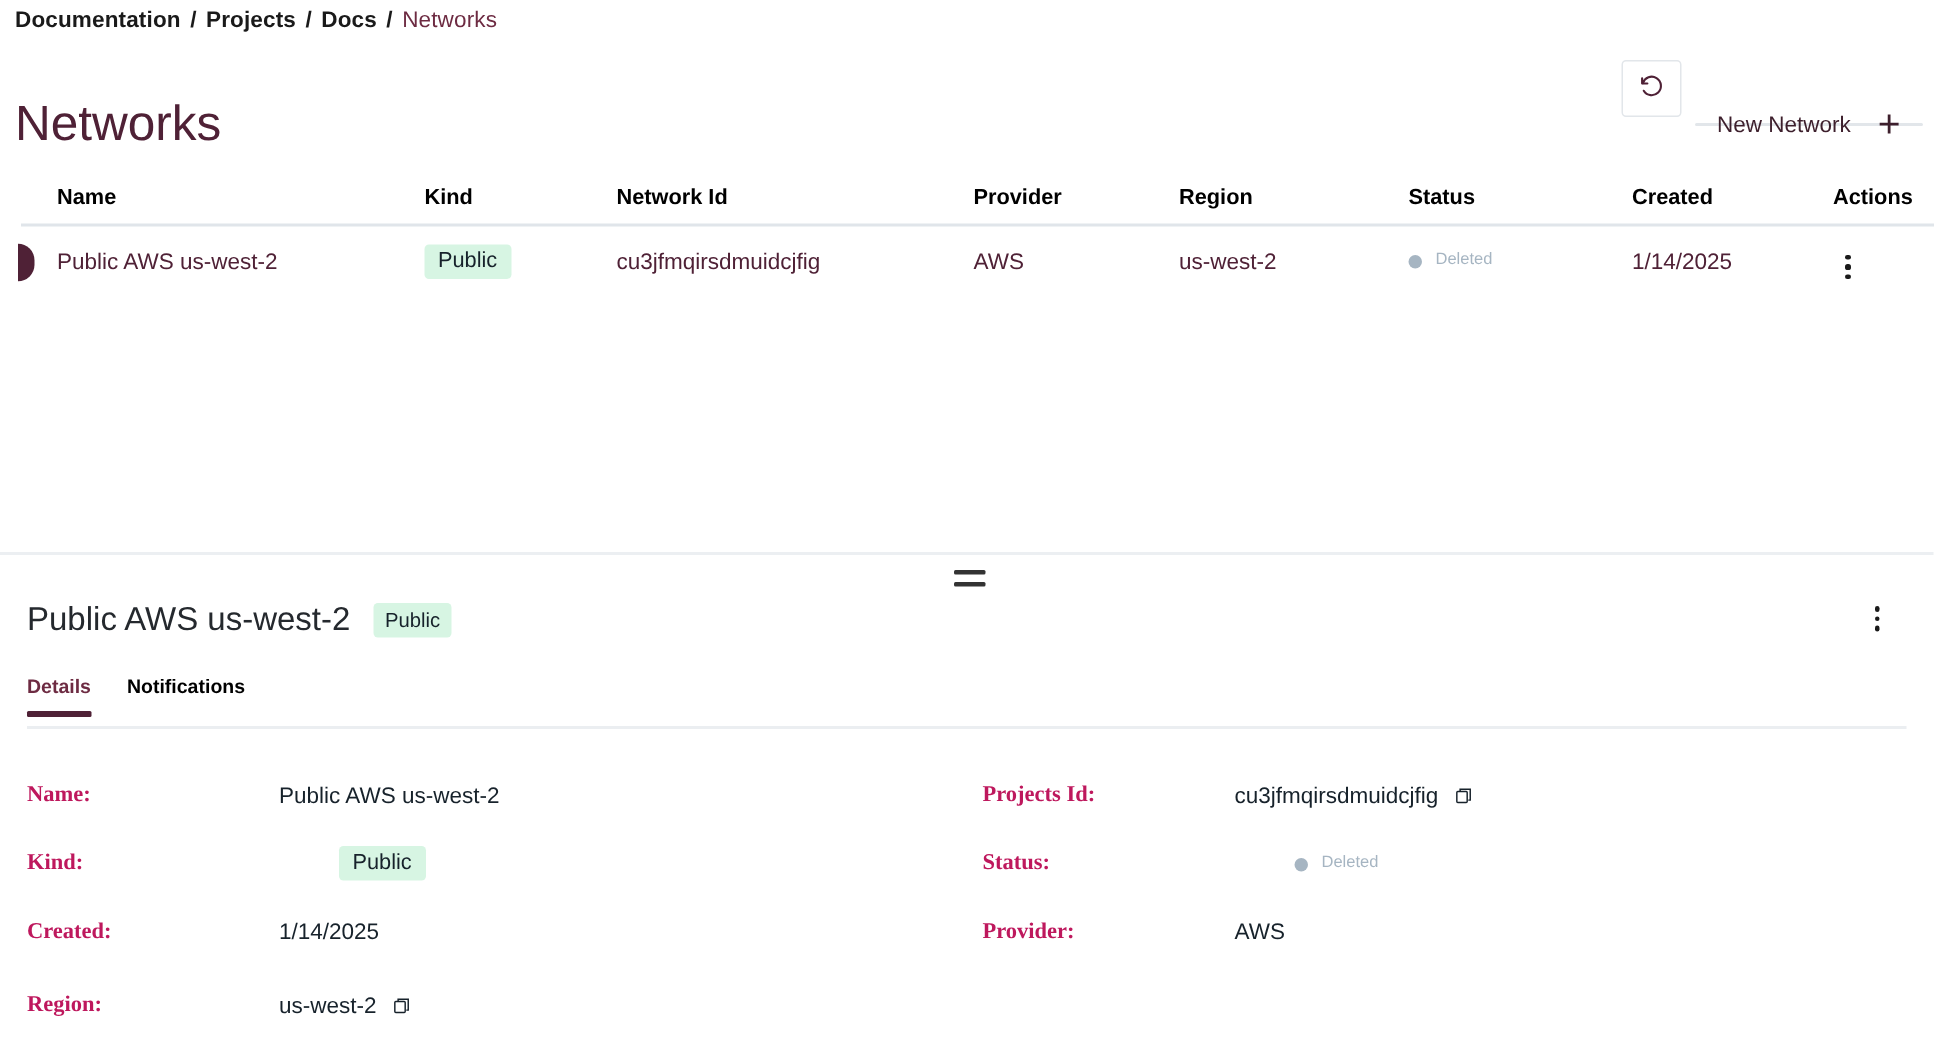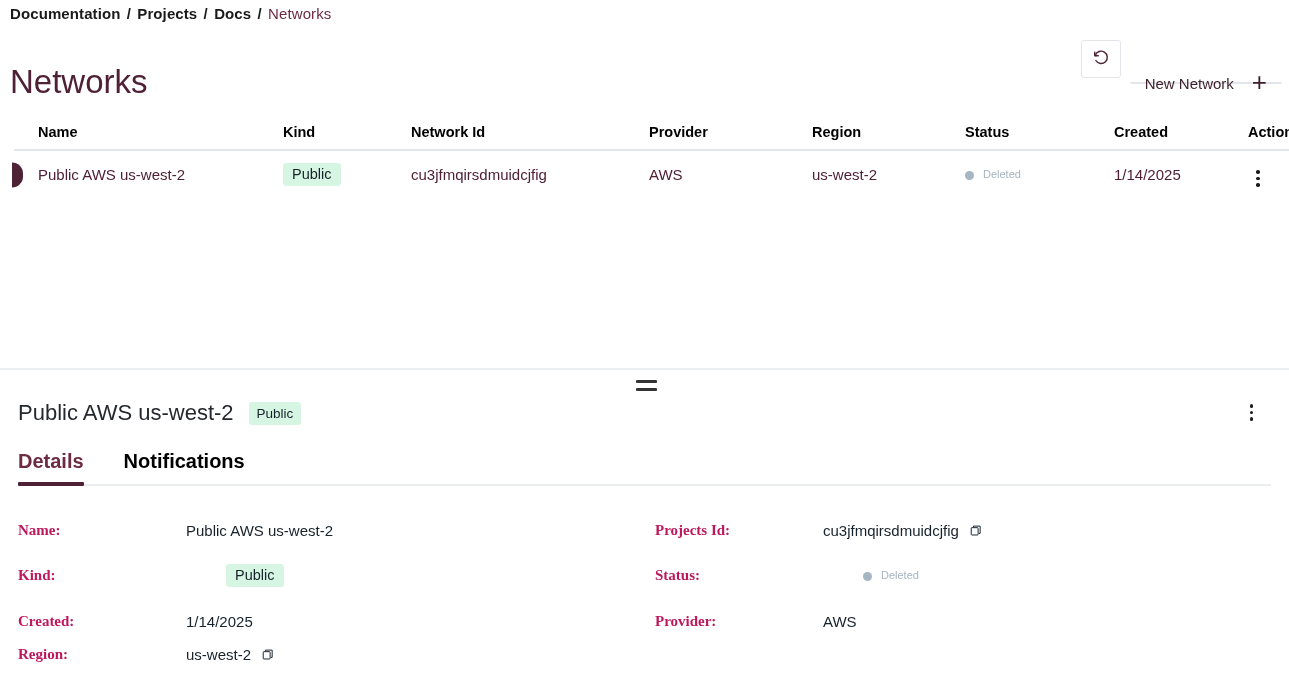--- a/index.html
+++ b/index.html
@@ -117,21 +117,21 @@
     transform: translateY(-50%);
     width: 11px; height: 25px;
     background: #4f2136;
     border-radius: 0 14px 14px 0;
   }
   .cell { flex: 0 0 auto; padding-right: 8px; }
   .cell-name      { width: 245px; margin-left: 34px; }
   .cell-kind      { width: 128px; }
   .cell-netid     { width: 238px; }
   .cell-provider  { width: 137px; }
-  .cell-region    { width: 153px; margin-left: 26px; }
+  .cell-region    { width: 153px; }
   .cell-status    { width: 149px; }
   .cell-created   { width: 134px; }
   .cell-actions   { width: 67px; position: relative; }
 
   .badge {
     display: inline-block;
     background: #d7f5e3;
     color: #17222b;
     border-radius: 3px;
     padding: 3px 9px;
@@ -218,22 +218,22 @@
     right: 28px; top: 9px;
   }
 
   .tabs {
     position: relative;
     margin-top: 16px;
     height: 36px;
     padding-left: 18px;
     display: flex;
     align-items: flex-start;
-    gap: 40px;
-    font-size: 20px;
+    gap: 24px;
+    font-size: 13px;
     font-weight: bold;
   }
   .tabs::after {
     content: "";
     position: absolute;
     left: 18px; right: 18px; bottom: 0;
     height: 2px;
     background: #ebeef1;
   }
   .tab { cursor: pointer; color: #000000; padding-bottom: 12px; position: relative; }
@@ -272,21 +272,21 @@
     align-items: center;
     gap: 11px;
   }
   .field-value .badge { font-size: 14.5px; }
   .copy-icon { cursor: pointer; display: inline-flex; }
   .col-left  { left: 18px; }
   .col-right { left: 655px; }
   .fr1 { top: 0px; }
   .fr2 { top: 45px; gap: 40px; }
   .fr3 { top: 91px; }
-  .fr4 { top: 124px; }
+  .fr4 { top: 140px; }
 </style>
 </head>
 <body>
 
 <div class="breadcrumb">
   <span class="crumb">Documentation</span>
   <span class="sep">/</span>
   <span class="crumb">Projects</span>
   <span class="sep">/</span>
   <span class="crumb">Docs</span>

